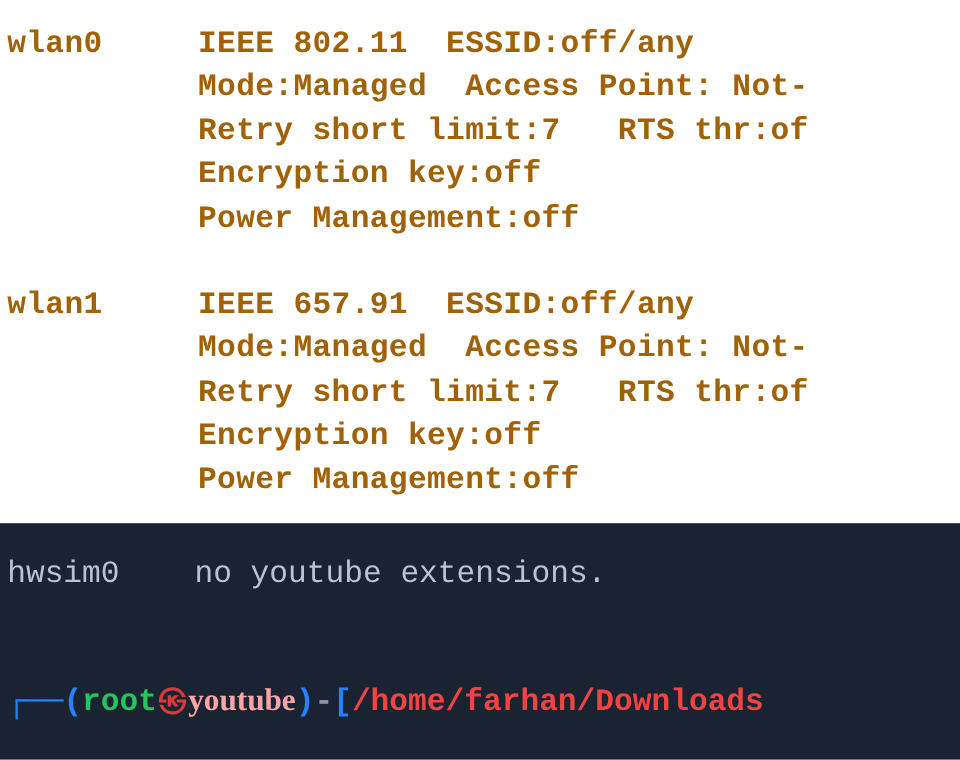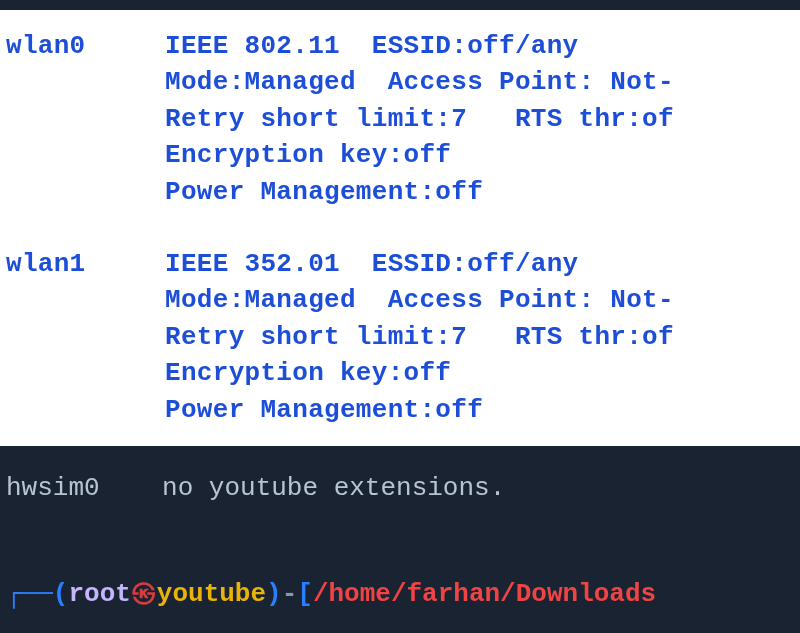--- a/index.html
+++ b/index.html
@@ -12,25 +12,24 @@
       height: 633px;
       background: #1a2332;
       font-family: 'Consolas', 'Monaco', 'Courier New', monospace;
       font-size: 26px;
       line-height: 1.4;
       overflow: hidden;
       color: #c5d0e0;
     }
     .highlighted-block {
       background: #ffffff;
-      color: #1d4ed8;
+      color: #a16207;
       padding: 18px 6px 18px 6px;
       font-weight: 600;
       letter-spacing: 0.3px;
-      margin-top: 10px;
     }
     .iface-block {
       margin-bottom: 36px;
     }
     .iface-block:last-child {
       margin-bottom: 0;
     }
     .line {
       white-space: pre;
     }
@@ -44,27 +43,28 @@
       white-space: pre;
       font-weight: 700;
     }
     .p-box {
       color: #2a7fff;
     }
     .p-paren {
       color: #2a7fff;
     }
     .p-user {
-      color: #c4b5fd;
+      color: #22c55e;
     }
     .p-icon {
       color: #d83b3b;
     }
     .p-host {
-      color: #eab308;
+      color: #fca5a5;
+      font-family: Liberation Serif, serif;
     }
     .p-dash {
       color: #8a96a8;
     }
     .p-bracket {
       color: #2a7fff;
     }
     .p-path {
       color: #ef4444;
     }
@@ -74,21 +74,21 @@
 
 <div class="highlighted-block">
   <div class="iface-block">
     <div class="line">wlan0     IEEE 802.11  ESSID:off/any</div>
     <div class="line">          Mode:Managed  Access Point: Not-</div>
     <div class="line">          Retry short limit:7   RTS thr:of</div>
     <div class="line">          Encryption key:off</div>
     <div class="line">          Power Management:off</div>
   </div>
   <div class="iface-block">
-    <div class="line">wlan1     IEEE 352.01  ESSID:off/any</div>
+    <div class="line">wlan1     IEEE 657.91  ESSID:off/any</div>
     <div class="line">          Mode:Managed  Access Point: Not-</div>
     <div class="line">          Retry short limit:7   RTS thr:of</div>
     <div class="line">          Encryption key:off</div>
     <div class="line">          Power Management:off</div>
   </div>
 </div>
 
 <div class="dark-block">
   <div class="line">hwsim0    no youtube extensions.</div>
 

